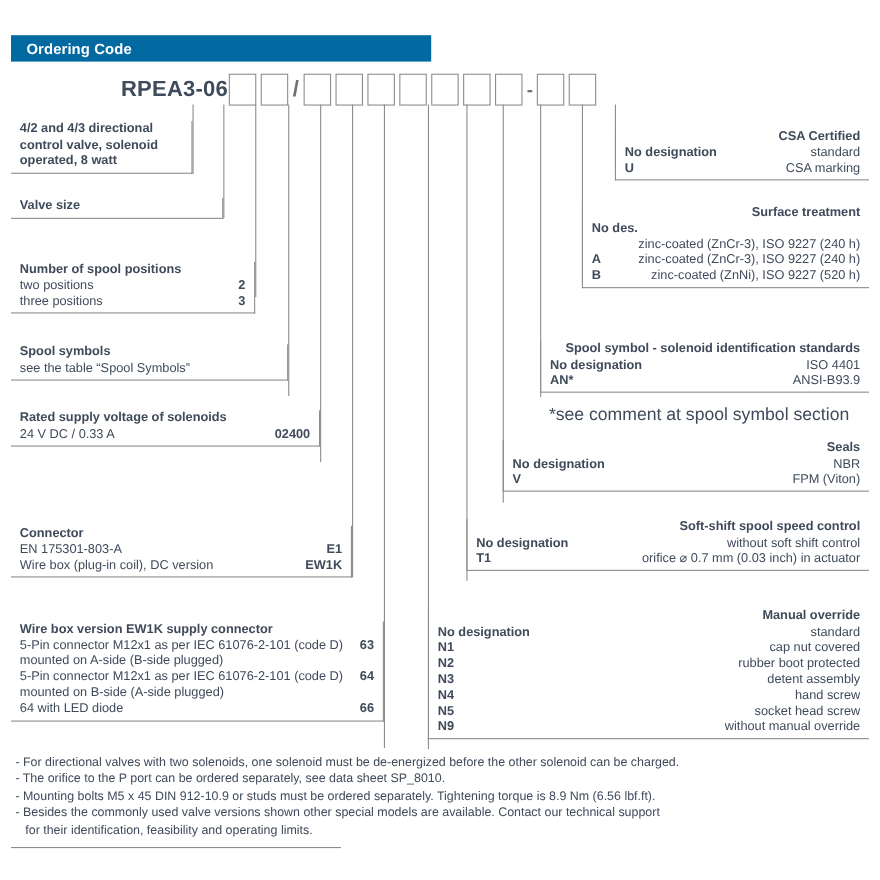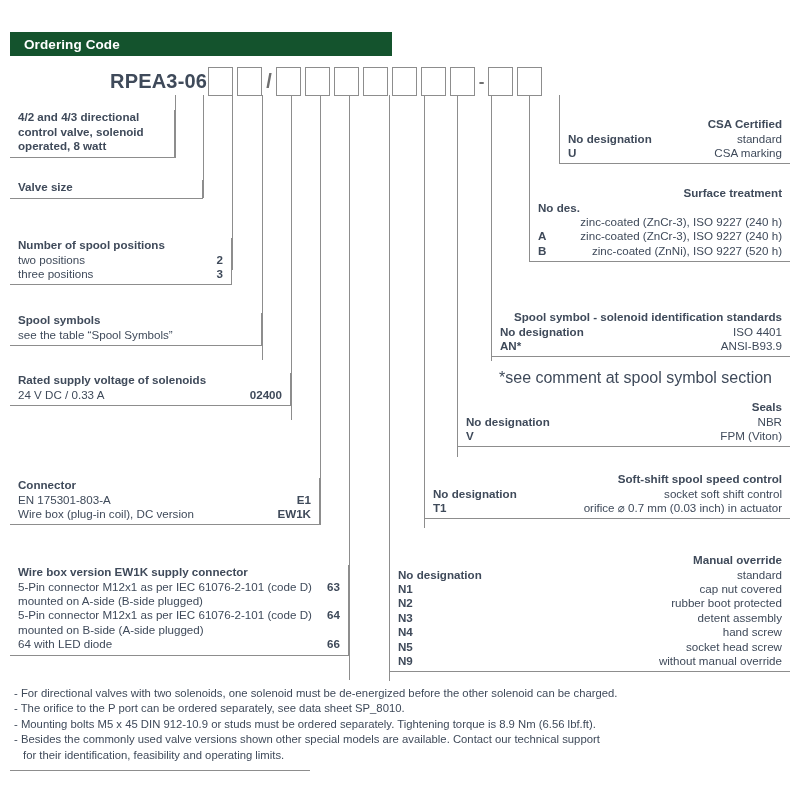--- a/index.html
+++ b/index.html
@@ -14,21 +14,21 @@
     position: relative;
     width: 800px; height: 800px;
     overflow: hidden;
   }
 
   
   .header-bar {
     position: absolute;
     left: 10px; top: 32px;
     width: 382px; height: 24px;
-    background: #14532d;
+    background: #0369a1;
     display: flex; align-items: center;
   }
   .header-bar .title {
     color: #ffffff;
     font-weight: bold;
     font-size: 13.5px;
     padding-left: 14px;
     letter-spacing: .1px;
   }
 
@@ -290,21 +290,21 @@
     <div class="row rt">
       <span class="code">V</span>
       <span class="lbl">FPM (Viton)</span>
     </div>
   </div>
 
   <div class="block right" style="left:424px; top:472px; width:366px;">
     <h4 class="ralign">Soft-shift spool speed control</h4>
     <div class="row rt">
       <span class="code">No designation</span>
-      <span class="lbl">socket soft shift control</span>
+      <span class="lbl">without soft shift control</span>
     </div>
     <div class="row rt">
       <span class="code">T1</span>
       <span class="lbl">orifice ⌀ 0.7 mm (0.03 inch) in actuator</span>
     </div>
   </div>
 
   <div class="block right" style="left:389px; top:553px; width:401px;">
     <h4 class="ralign">Manual override</h4>
     <div class="row rt">

